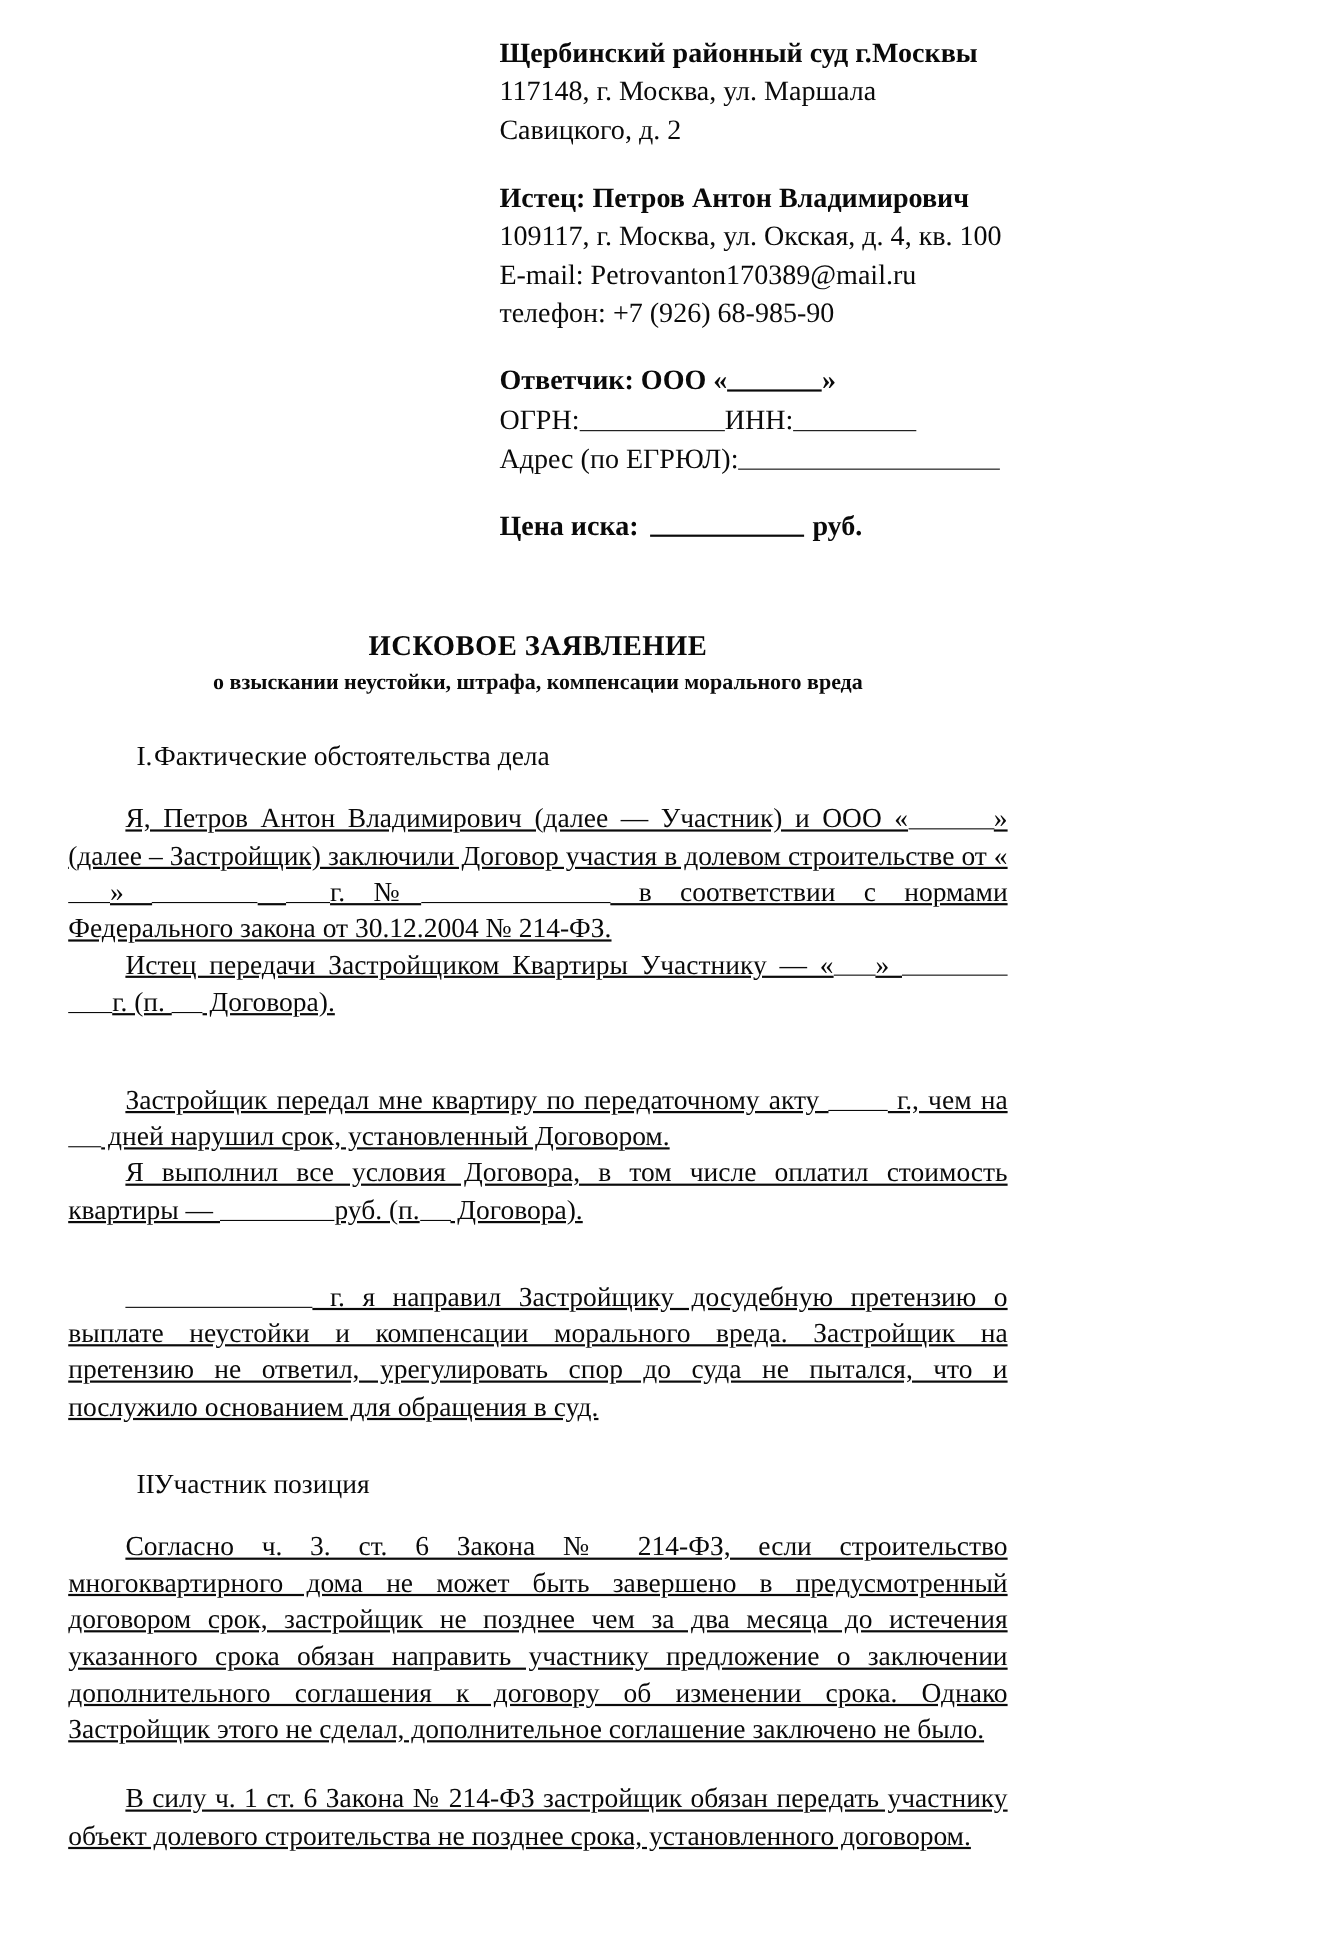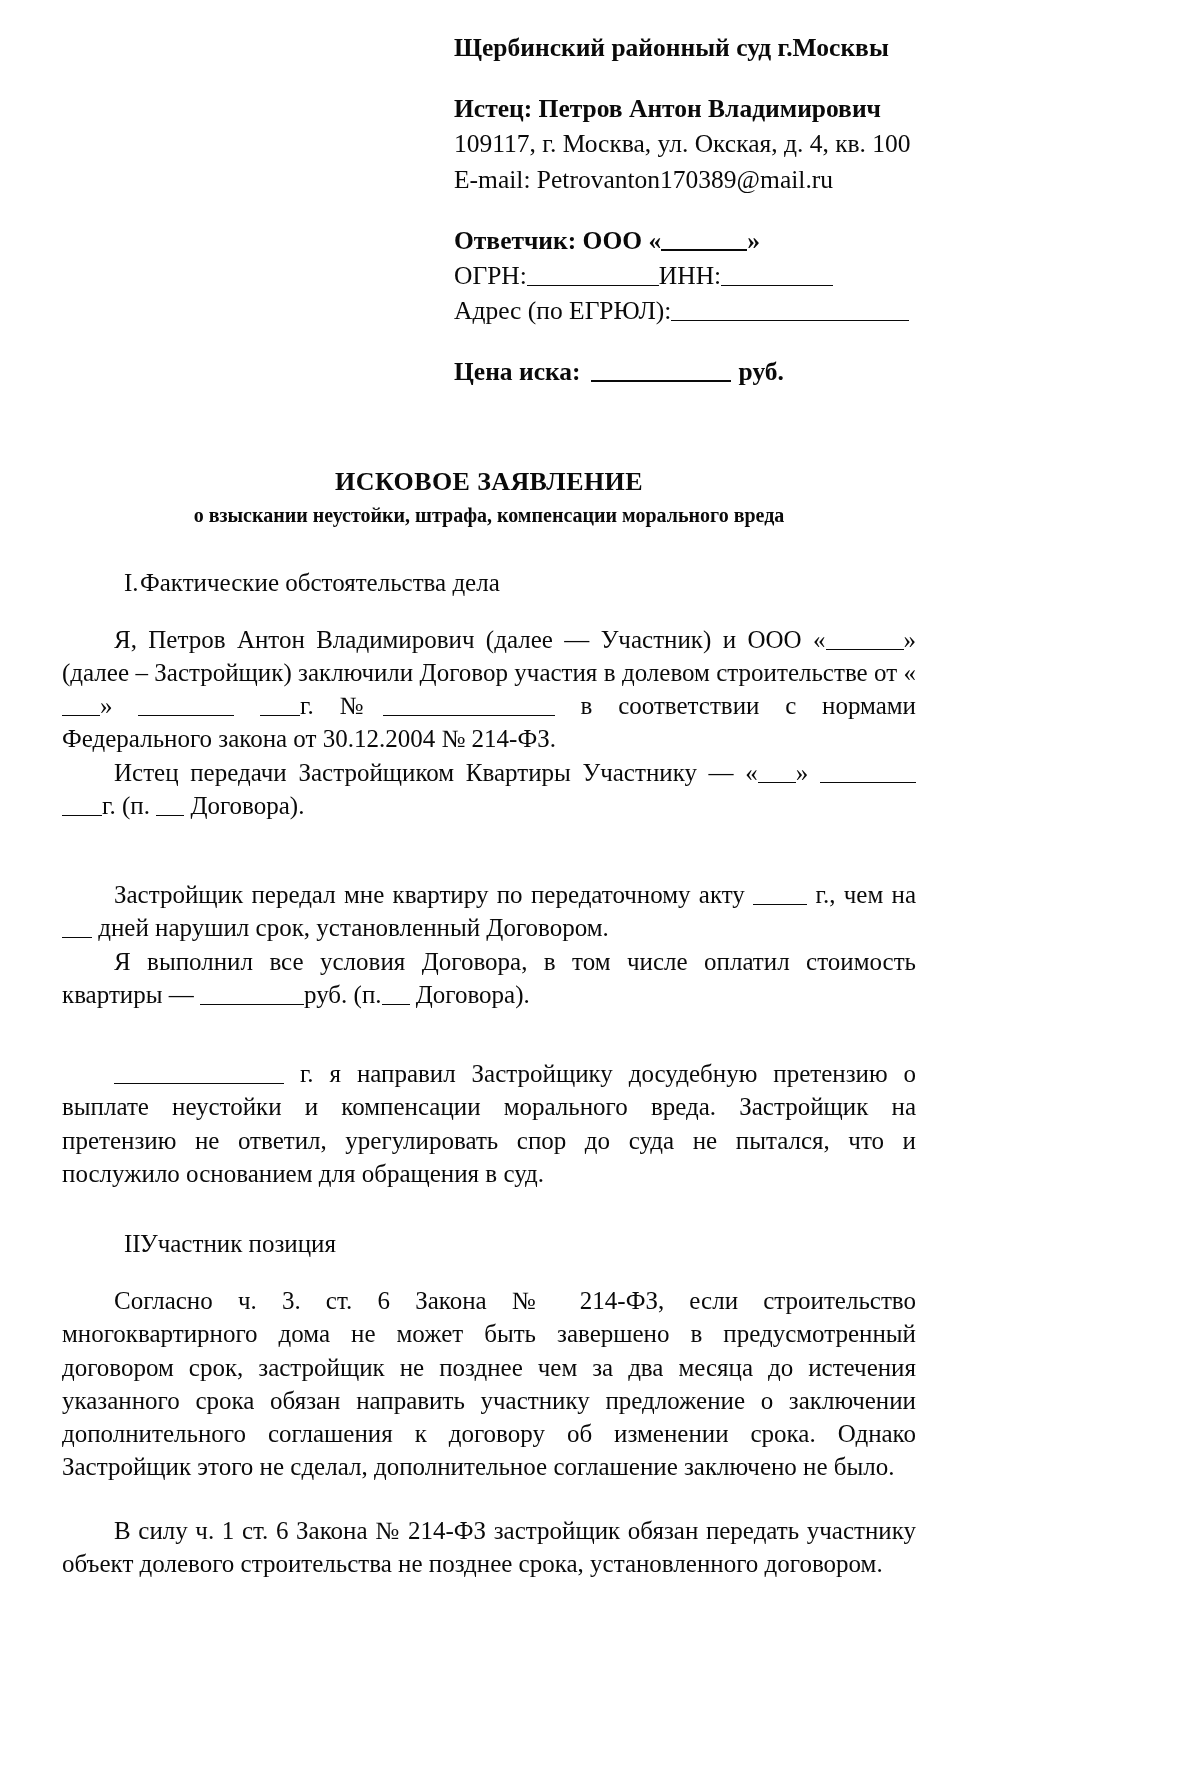--- a/index.html
+++ b/index.html
@@ -83,41 +83,44 @@
   .section-label { }
 
   
   .body-p {
     font-size: 25px;
     line-height: 1.33;
     text-align: justify;
     text-indent: 52px;
     margin: 0;
     hyphens: none;
+    text-decoration: underline;
   }
   .p-gap-first { margin-top: 26px; }
   .p-gap { margin-top: 0; }
   .block-gap { height: 46px; }
   .block-gap-lg { height: 56px; }
   .block-gap-sm { height: 30px; }
 </style>
 </head>
 <body>
 
 <div class="page">
 
   <div class="header-block">
 
     <div class="bold">Щербинский районный суд г.Москвы</div>
+    <div>117148, г. Москва, ул. Маршала Савицкого, д. 2</div>
 
     <div class="gap-md"></div>
 
     <div class="bold">Истец: Петров Антон Владимирович</div>
     <div>109117, г. Москва, ул. Окская, д. 4, кв. 100</div>
     <div>E-mail: Petrovanton170389@mail.ru</div>
+    <div>телефон: +7 (926) 68-985-90</div>
 
     <div class="gap-md"></div>
 
     <div>
       <span class="bold">Ответчик: ООО «</span><span class="u-b" style="width:86px"></span><span class="bold">»</span>
     </div>
 
     <div>
       <span>ОГРН:</span><span class="u" style="width:132px"></span><span>ИНН:</span><span class="u" style="width:112px"></span>
     </div>

